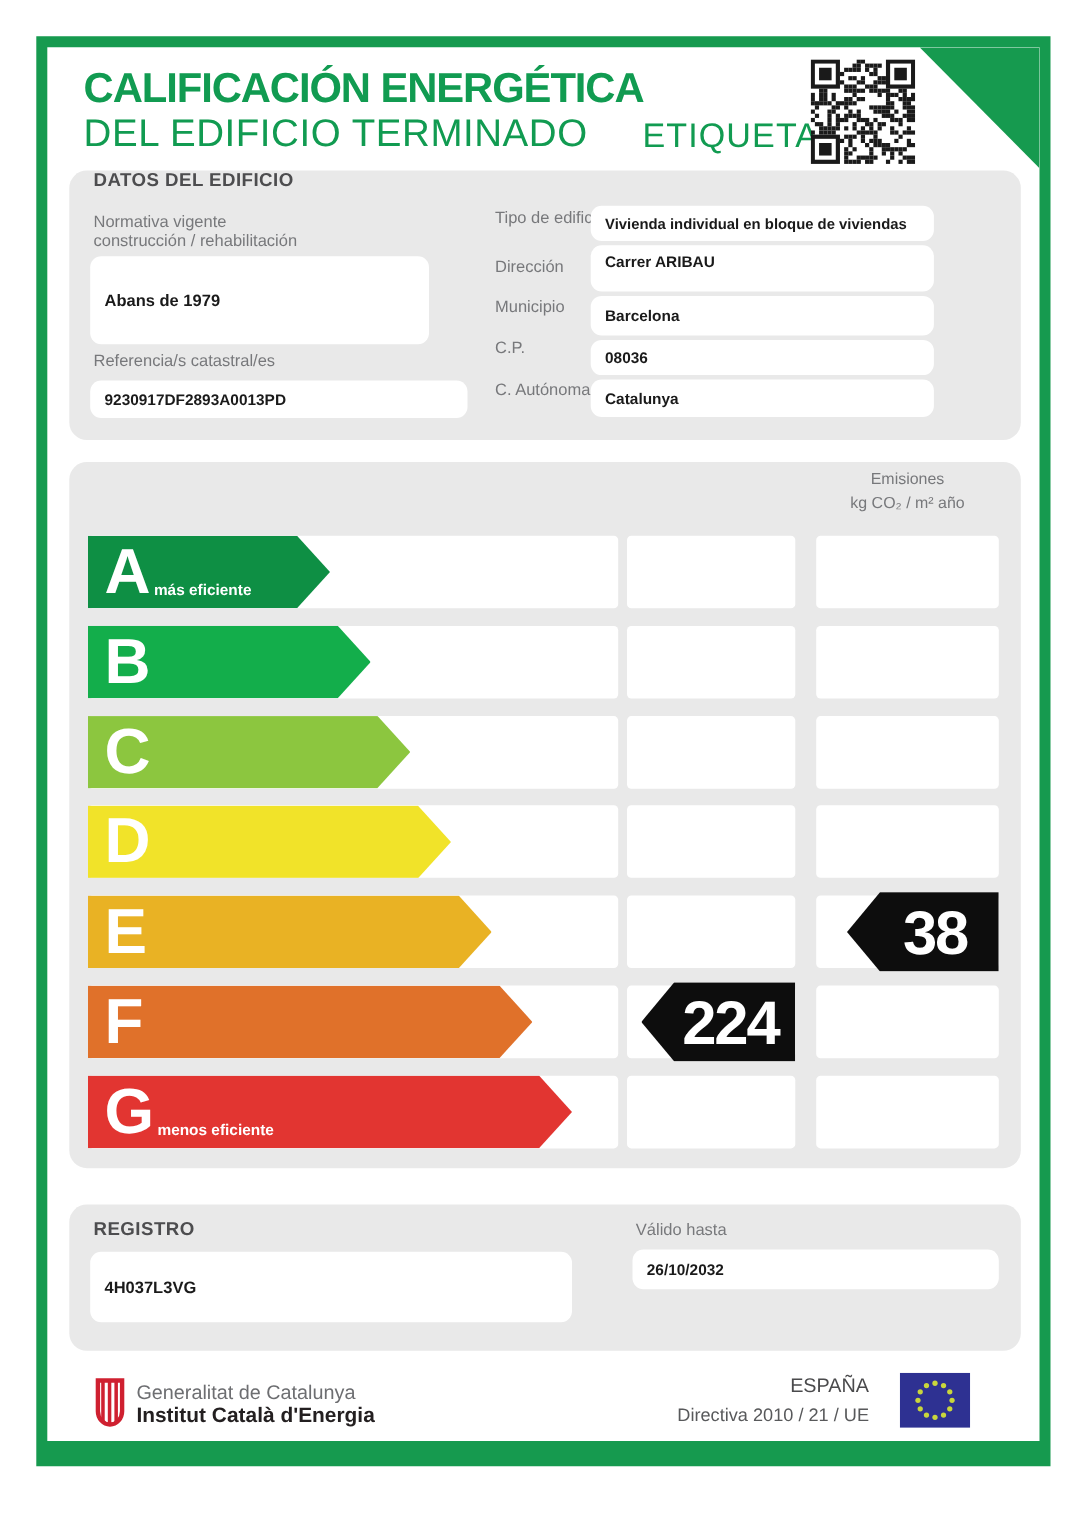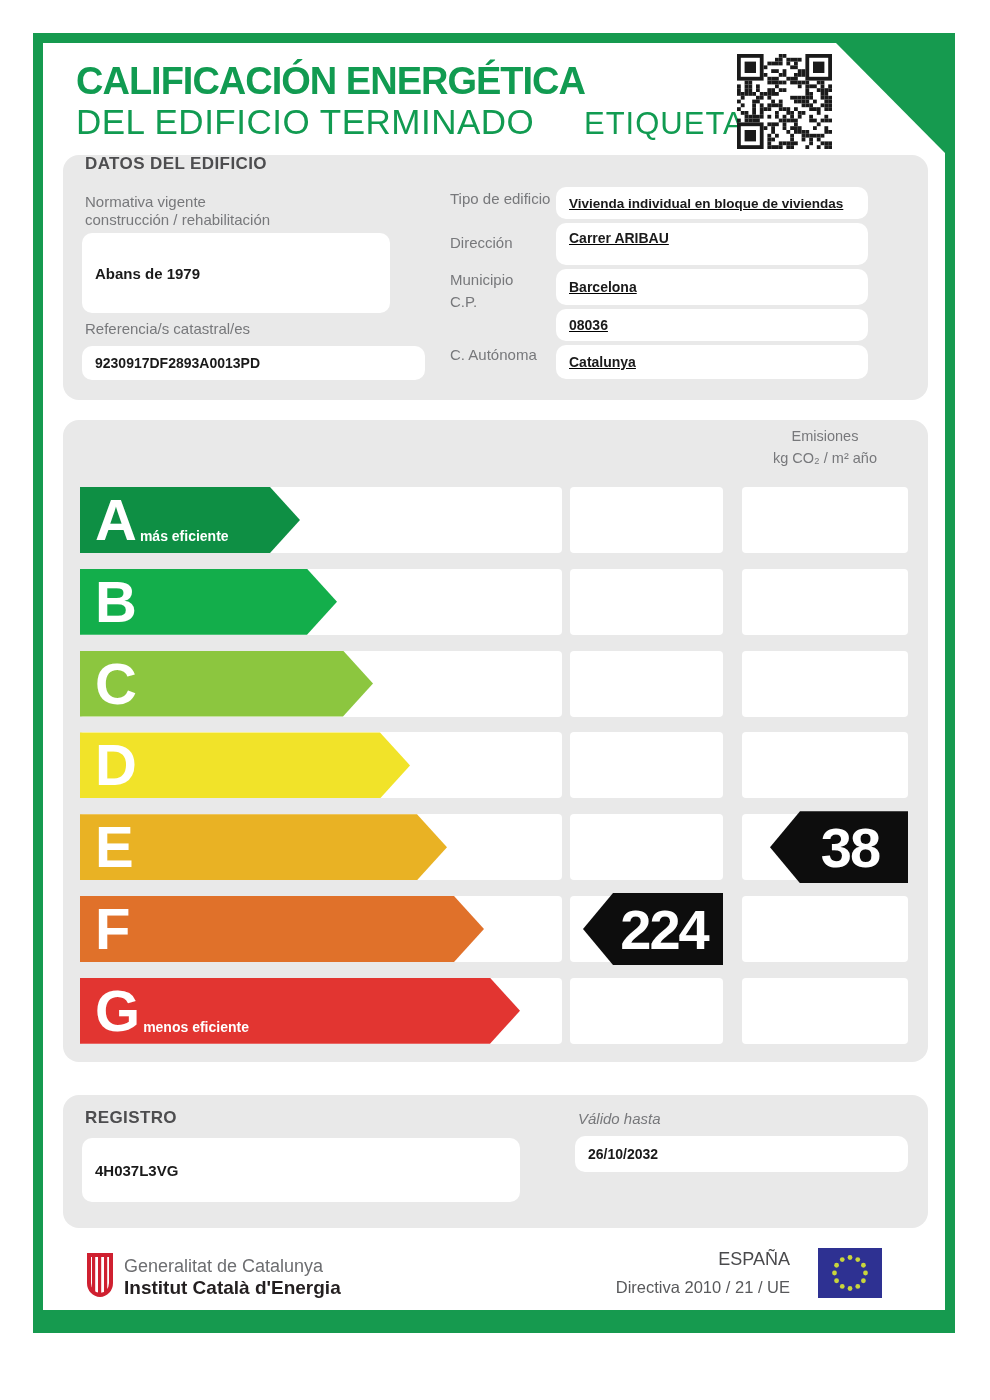--- a/index.html
+++ b/index.html
@@ -34,23 +34,23 @@
   
   .h-datos { left:85px; top:154px; }
   .lbl-reg1 { left:85px; top:193px; }
   .lbl-reg2 { left:85px; top:211px; }
   .box-reg  { left:82px; top:233px; width:308px; height:80px; }
   .box-reg .val { font-size:15px; }
   .lbl-cad  { left:85px; top:320px; }
   .box-cad  { left:82px; top:346px; width:343px; height:34px; }
   
   .lbl-f0 { left:450px; top:190px; } .lbl-f1 { left:450px; top:234px; }
-  .lbl-f2 { left:450px; top:271px; } .lbl-f3 { left:450px; top:293px; }
+  .lbl-f2 { left:450px; top:271px; } .lbl-f3 { left:450px; top:308px; }
   .lbl-f4 { left:450px; top:346px; }
-  .box-f  { left:556px; width:312px;text-decoration:underline; }
+  .box-f  { left:537px; width:312px; }
   .box-f0 { top:187px; height:32px; } .box-f0 .val { font-size:13.5px; }
   .box-f1 { top:223px; height:42px; align-items:flex-start; padding-top:7px; }
   .box-f2 { top:269px; height:36px; }
   .box-f3 { top:309px; height:32px; }
   .box-f4 { top:345px; height:34px; }
   
   .h-escala { left:85px; top:443px; }
   .colhead { position:absolute; text-align:center; color:#77787b; font-size:14.5px; line-height:22px; }
   .colhead-1 { left:560px; top:425px; width:185px; }
   .colhead-2 { left:735px; top:425px; width:180px; }
@@ -69,21 +69,21 @@
   .badge {
     position:absolute; right:0; top:-3px; height:72px; background:#0d0d0d; color:#fff;
     clip-path:polygon(0 50%, 30px 0, 100% 0, 100% 100%, 30px 100%);
     display:flex; align-items:center; justify-content:center;
     font-size:56px; font-weight:bold; letter-spacing:-2px; padding-left:22px; box-sizing:border-box;
   }
   
   .h-registro { left:85px; top:1108px; }
   .box-registro { left:82px; top:1138px; width:438px; height:64px; }
   .box-registro .val { font-size:15px; }
-  .lbl-valid { left:578px; top:1110px;font-style:italic; }
+  .lbl-valid { left:578px; top:1110px; }
   .box-valid { left:575px; top:1136px; width:333px; height:36px; }
   
   .senyera { position:absolute; left:85px; top:1251px; width:30px; height:50px; }
   .org1 { position:absolute; left:124px; top:1256px; font-size:18px; color:#6d6e71; }
   .org2 { position:absolute; left:124px; top:1277px; font-size:19px; font-weight:bold; color:#231f20; }
   .country { position:absolute; right:200px; top:1249px; font-size:18px; color:#4a4a4c; text-align:right; }
   .directive { position:absolute; right:200px; top:1278px; font-size:16.5px; color:#58595b; text-align:right; }
   .euflag { position:absolute; left:818px; top:1248px; width:64px; height:50px; }
 </style>
 </head>

